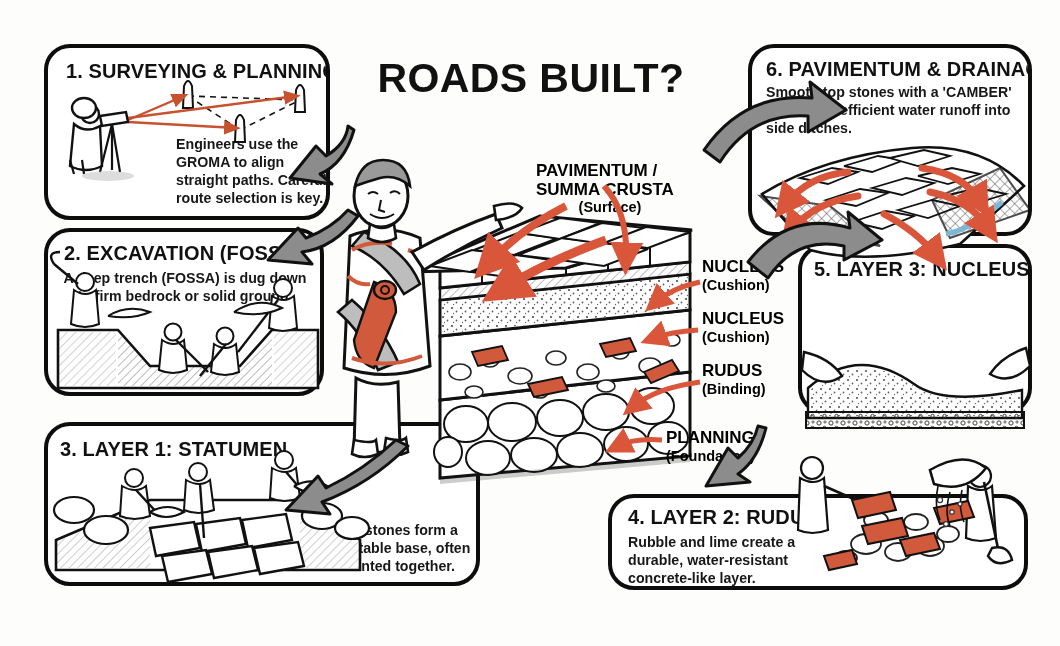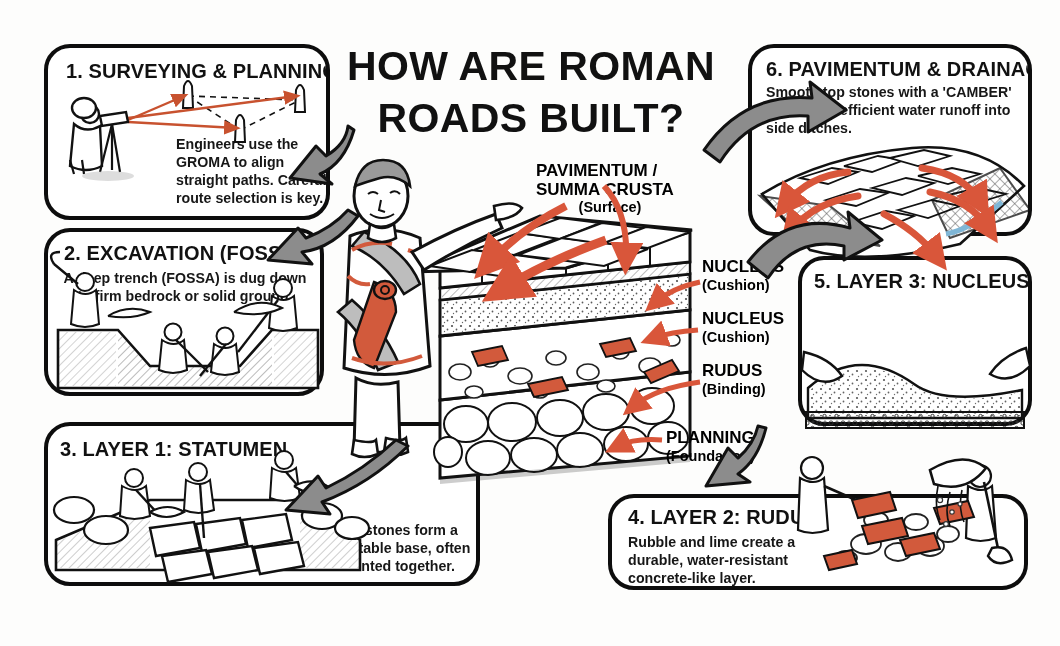--- a/index.html
+++ b/index.html
@@ -74,21 +74,21 @@
   #panel-2 .panel-body { position: absolute; left: 12px; top: 38px; width: 250px; }
 
   #panel-3 { left: 44px;  top: 422px; width: 436px; height: 164px; }
   #panel-3 .panel-head { position: absolute; left: 12px; top: 12px; }
   #panel-3 .panel-body { position: absolute; left: 258px; top: 96px; width: 168px; }
 
   #panel-4 { left: 608px; top: 494px; width: 420px; height: 96px; }
   #panel-4 .panel-head { position: absolute; left: 16px; top: 8px; }
   #panel-4 .panel-body { position: absolute; left: 16px; top: 36px; width: 215px; }
 
-  #panel-5 { left: 798px; top: 256px; width: 234px; height: 170px; }
+  #panel-5 { left: 798px; top: 244px; width: 234px; height: 170px; }
   #panel-5 .panel-head { position: absolute; left: 12px; top: 10px; }
   #panel-5 .panel-body { position: absolute; left: 10px; top: 38px; width: 214px; }
 
   #panel-6 { left: 748px; top: 44px;  width: 284px; height: 192px; }
   #panel-6 .panel-head { position: absolute; left: 14px; top: 10px; }
   #panel-6 .panel-body { position: absolute; left: 14px; top: 36px; width: 262px; }
 
   
   .layer-label {
     position: absolute;
@@ -125,21 +125,20 @@
   }
   #art-layer   { z-index: 7; }
   #arrow-layer { z-index: 10; }
 </style>
 </head>
 <body>
 
 <div id="infographic">
 
   <div class="title-block">
-    <div class="title-line one">HOW ARE ROMAN</div>
     <div class="title-line two">ROADS BUILT?</div>
   </div>
 
   <svg class="svg-layer" id="art-layer" viewBox="0 0 1060 646">
     <defs>
       <pattern id="hatchD" width="6" height="6" patternUnits="userSpaceOnUse" patternTransform="rotate(45)">
         <line x1="0" y1="0" x2="0" y2="6" stroke="#1a1a1a" stroke-width="1.1"></line>
       </pattern>
       <pattern id="hatchX" width="7" height="7" patternUnits="userSpaceOnUse" patternTransform="rotate(45)">
         <line x1="0" y1="0" x2="0" y2="7" stroke="#1a1a1a" stroke-width="1"></line>

